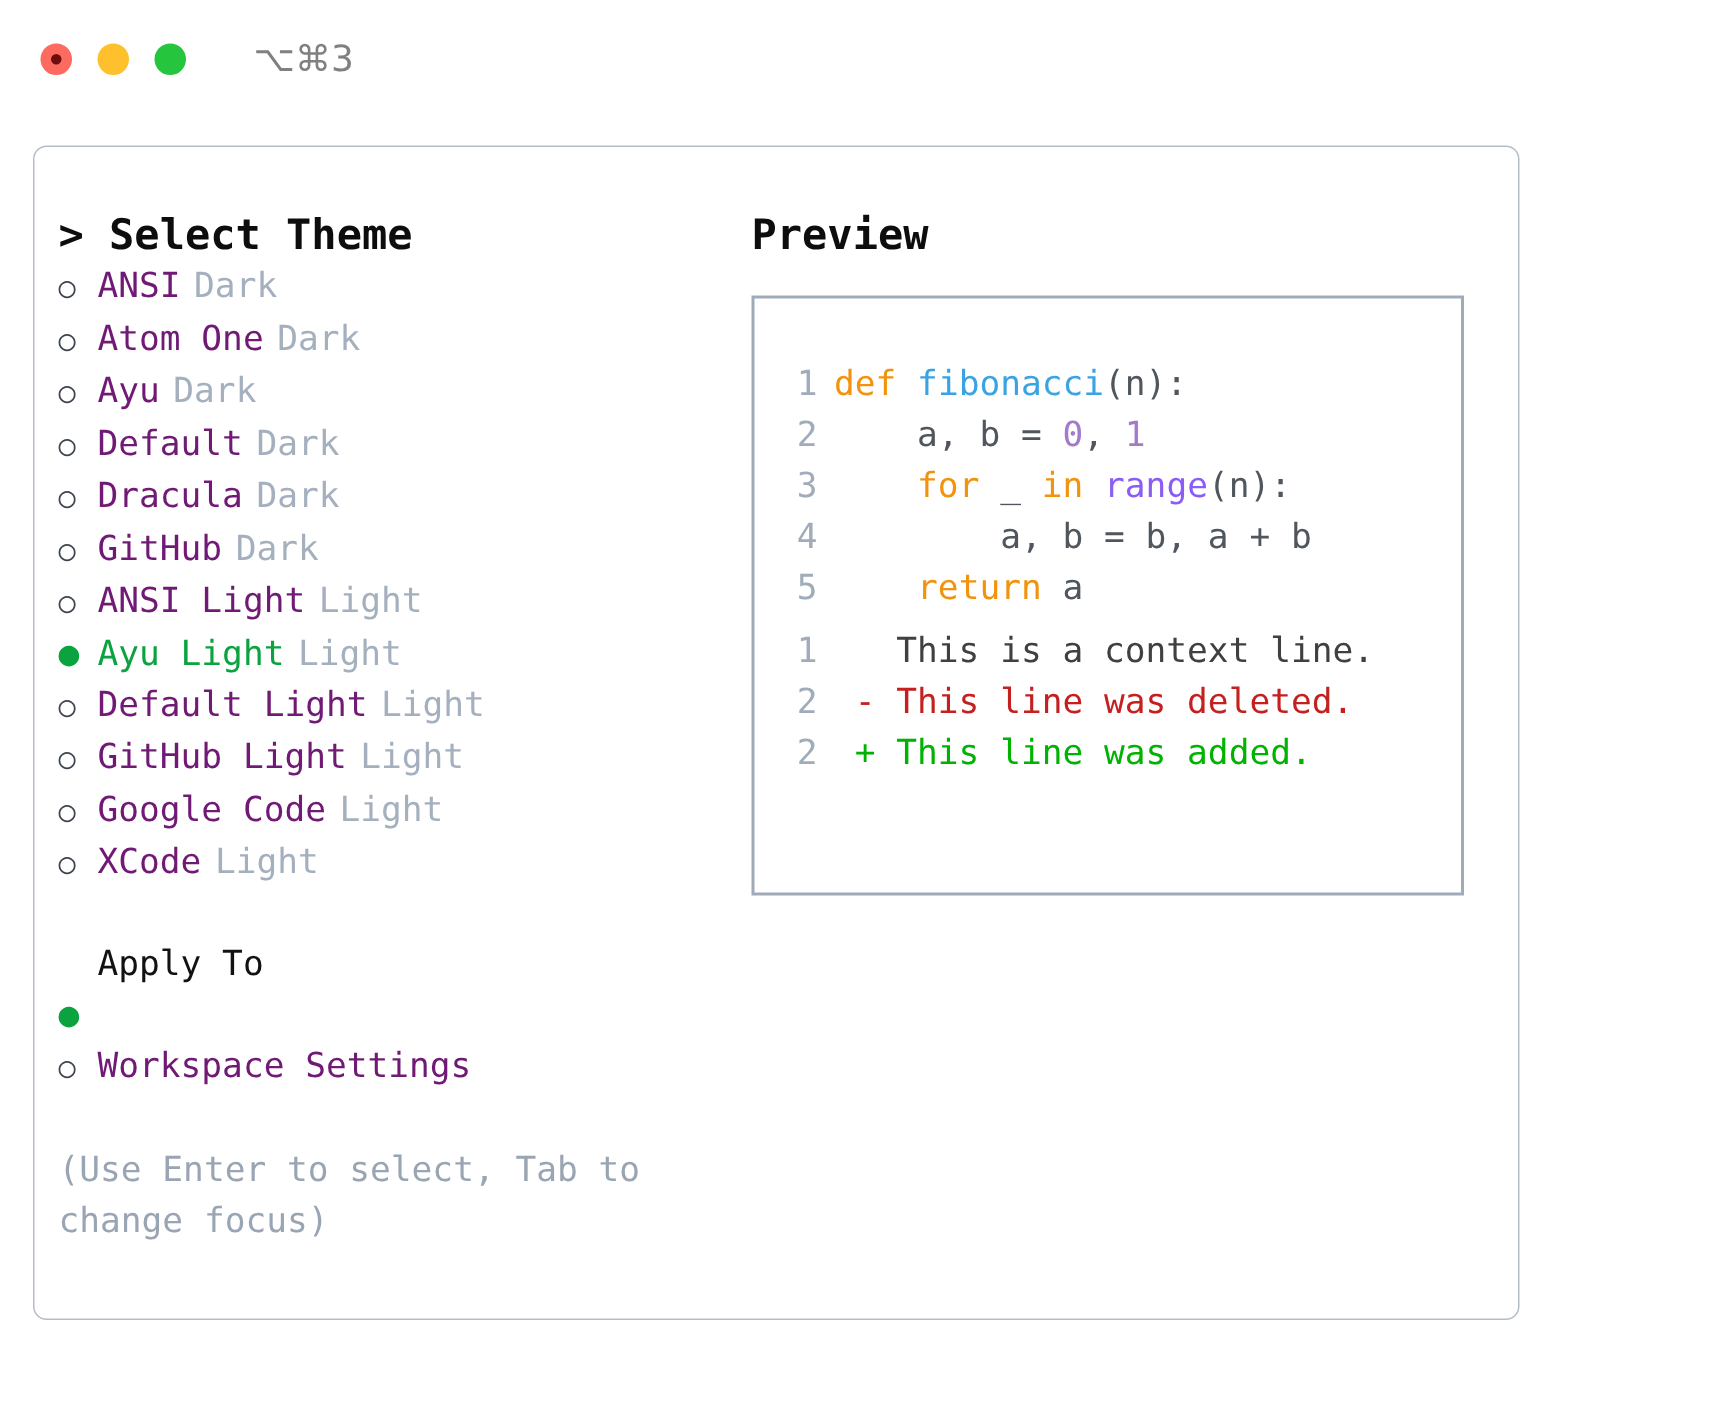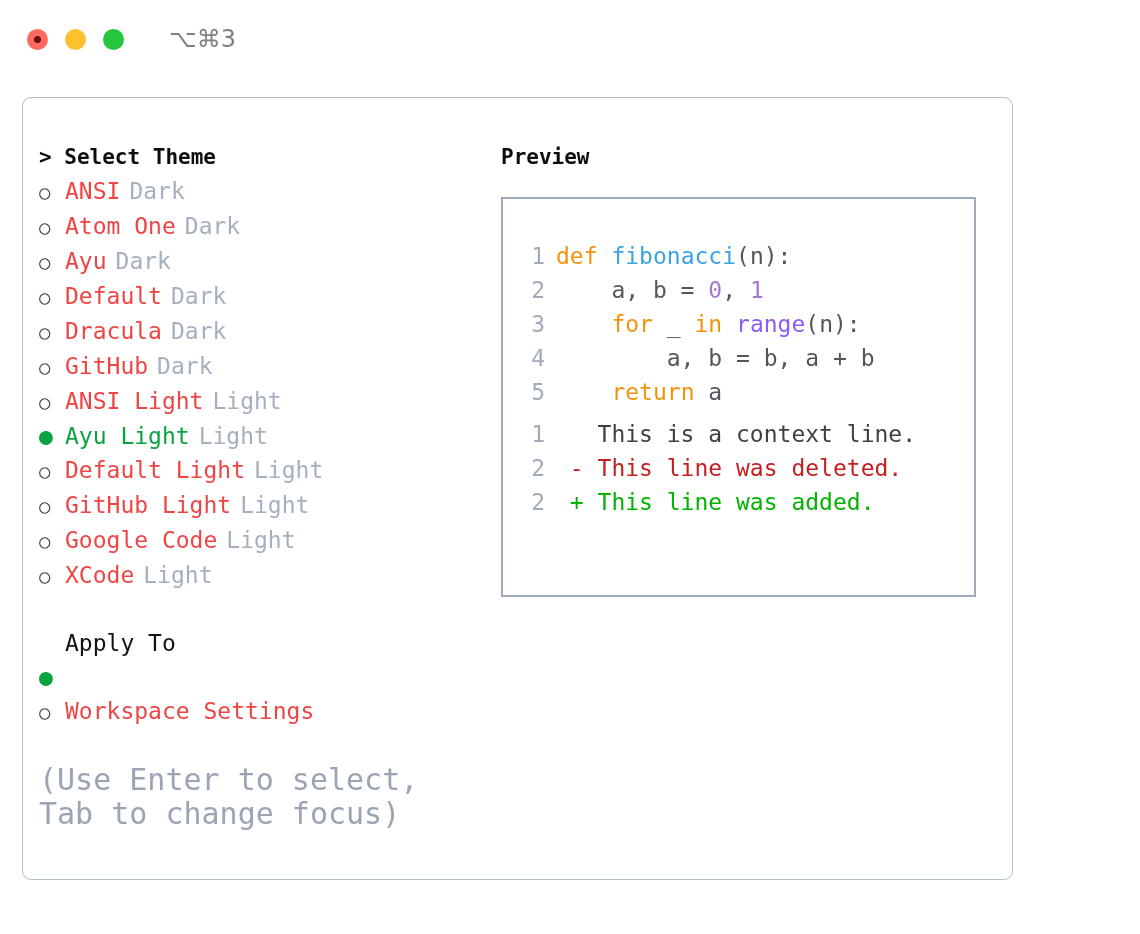--- a/index.html
+++ b/index.html
@@ -87,60 +87,60 @@
   }
 
   
   .left-col {
     position: absolute;
     left: 16px;
     top: 42px;
     width: 450px;
   }
   .section-title {
-    font-size: 21px;
+    font-size: 28px;
     font-weight: bold;
     color: #0d0d0d;
     line-height: 34px;
     white-space: pre;
   }
   .list { margin-top: 0px; }
   .opt-row {
     display: flex;
     align-items: baseline;
     line-height: 34px;
     font-size: 23px;
     white-space: pre;
   }
   .marker {
     width: 26px;
     flex: 0 0 26px;
     color: #3c4450;
     font-size: 19px;
   }
   .marker.sel { color: #0aa33f; font-size: 23px; }
-  .opt-label { color: #ef4444; }
+  .opt-label { color: #701a75; }
   .opt-row.selected .opt-label { color: #0aa33f; }
   .opt-tag {
     color: #a5b0bf;
     margin-left: 9px;
   }
 
   .apply-title {
     margin-top: 33px;
     font-size: 23px;
     color: #121212;
     line-height: 34px;
     padding-left: 26px;
     white-space: pre;
   }
 
   .hint {
     margin-top: 34px;
-    font-size: 30px;
+    font-size: 23px;
     color: #9aa5b4;
     line-height: 34px;
     width: 405px;
     white-space: pre-wrap;
   }
 
   
   .right-col {
     position: absolute;
     left: 478px;

